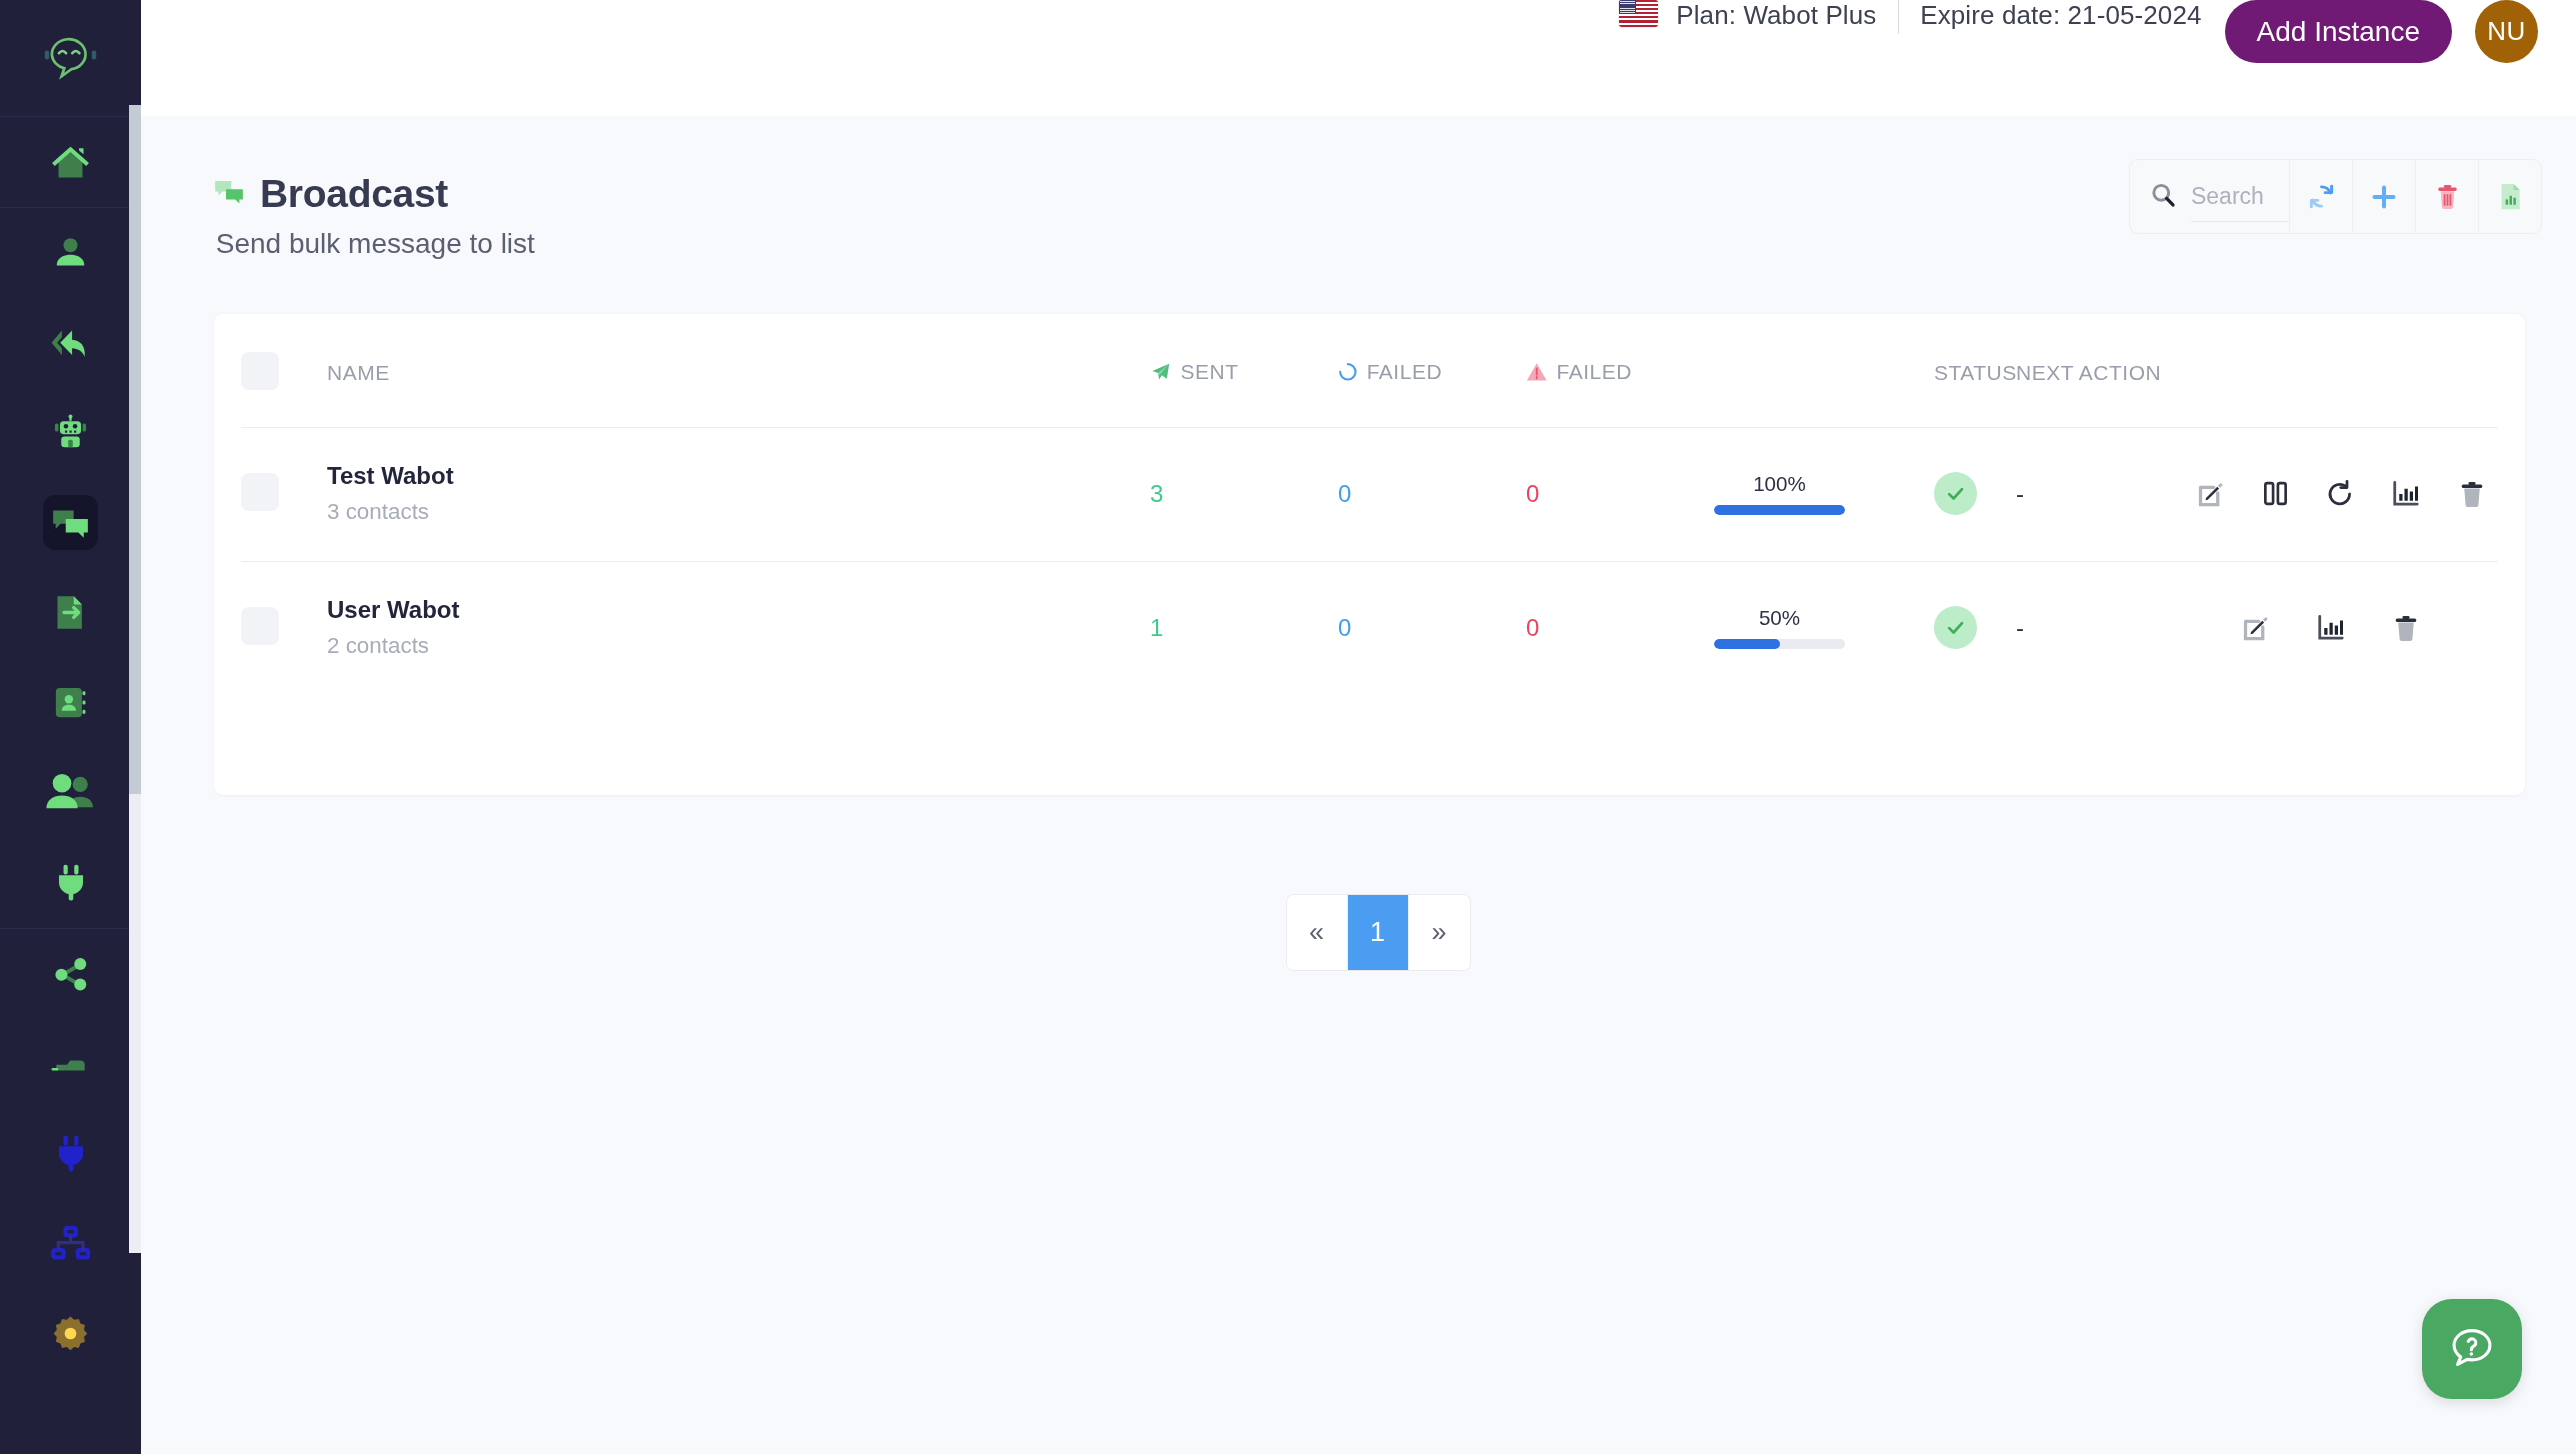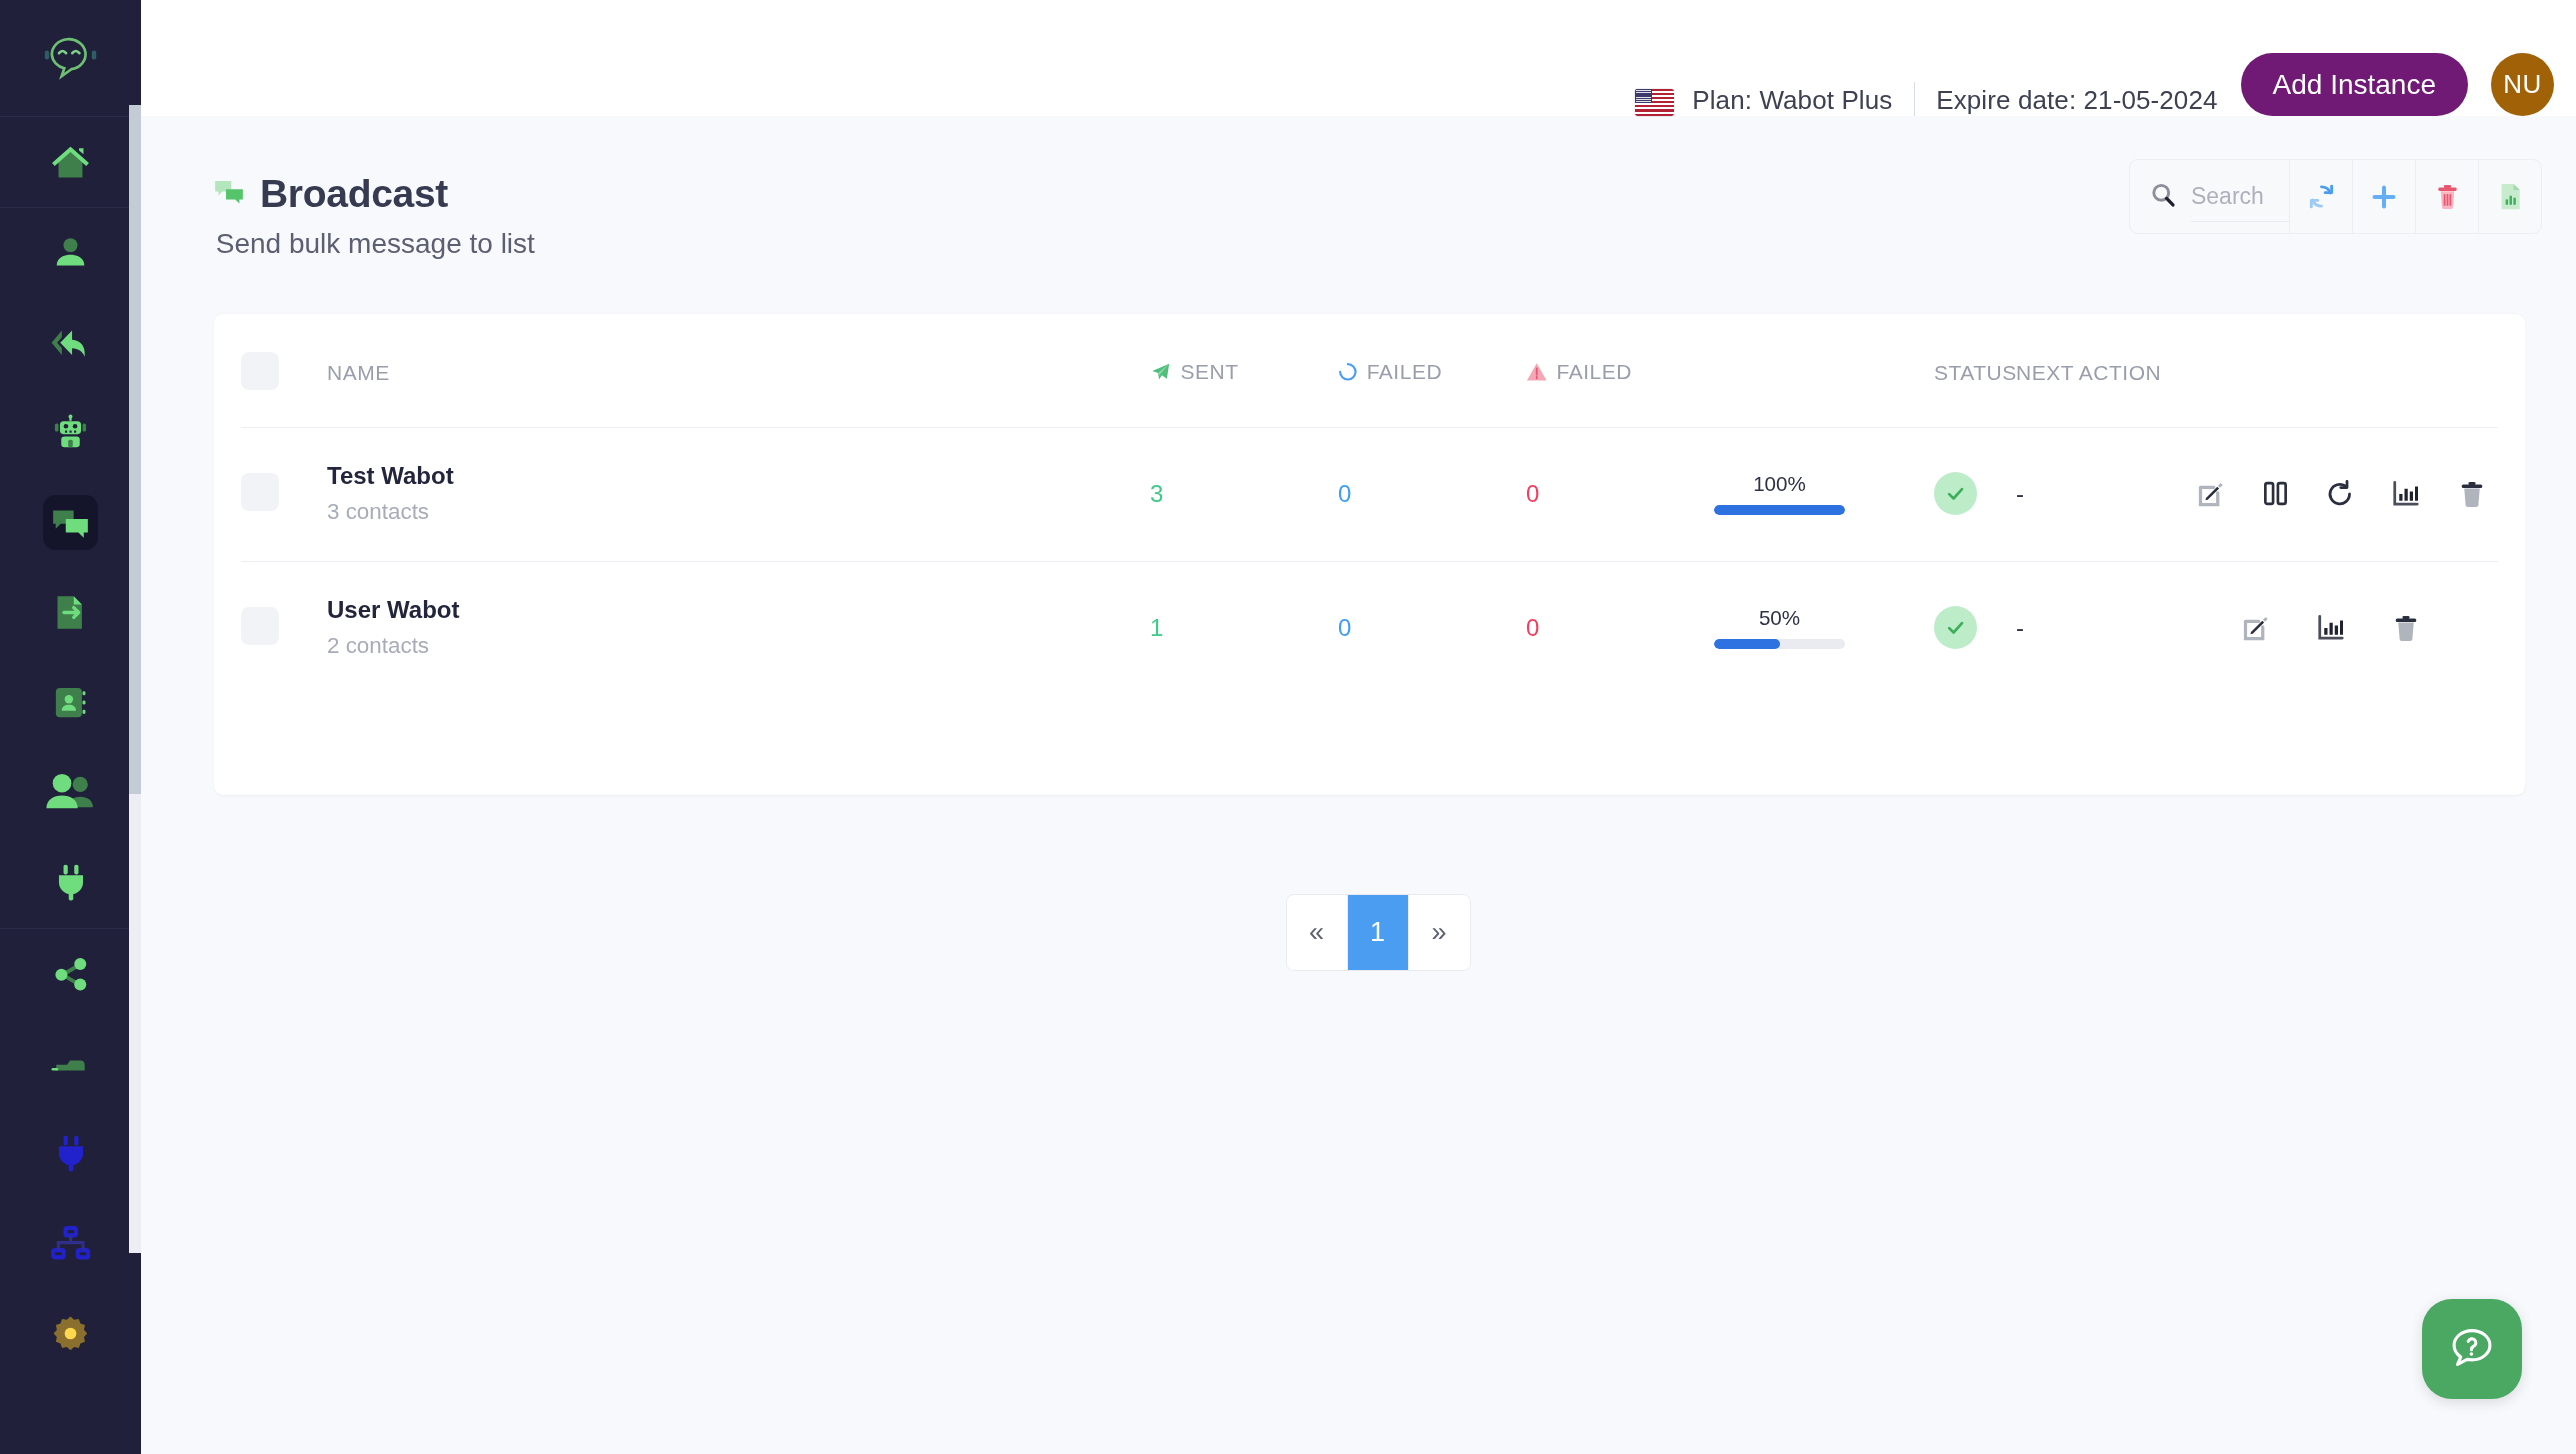--- a/index.html
+++ b/index.html
@@ -45,22 +45,22 @@
     width: 11.6px; height: 689px; background: #c3cbd4;
   }
 
   
   .main {
     flex: 1; height: 1454px; position: relative;
     background: #f8f9fc; overflow: hidden;
   }
   .topbar {
     height: 116px; background: #ffffff;
-    display: flex; align-items: flex-end; justify-content: flex-end;
-    padding-right: 22px; gap: 0;
+    display: flex; align-items: flex-start; justify-content: flex-end;
+    padding-right: 38px; gap: 0;
   }
   .flag {
     width: 39px; height: 27px; border-radius: 2.7px;
     position: relative; overflow: hidden; margin-right: 18px;
     background: #ffffff; box-shadow: 0 0 0 0.9px rgba(0,0,0,.06);
   }
   .flag .stripes { position: absolute; inset: 0; background:
      repeating-linear-gradient(to bottom,#b22234 0 2.1px,#ffffff 2.1px 4.1px); }
   .flag .canton { position: absolute; left:0; top:0; width:17px; height:14.3px; background:#3c3b6e; }
   .flag .canton::after { content:""; position:absolute; inset:0.9px;

